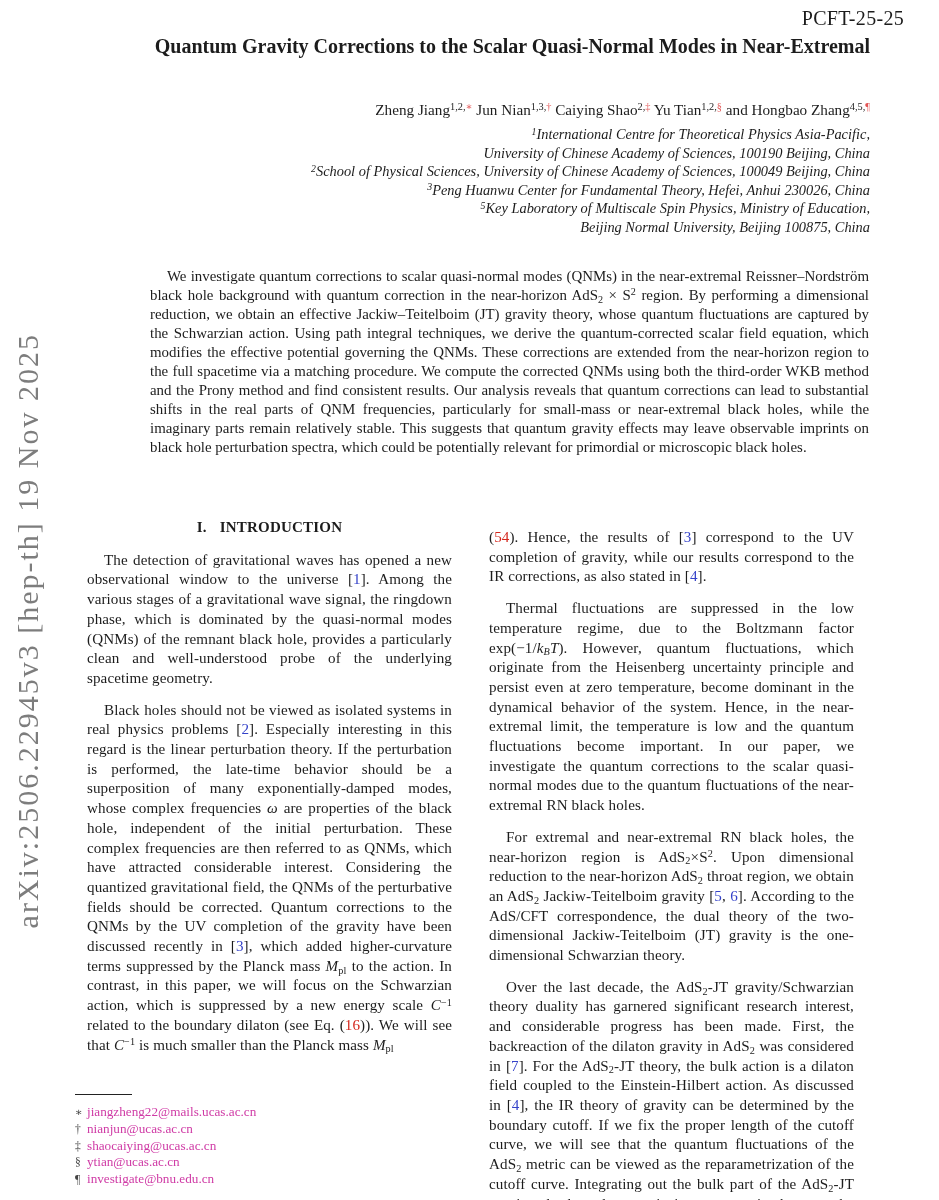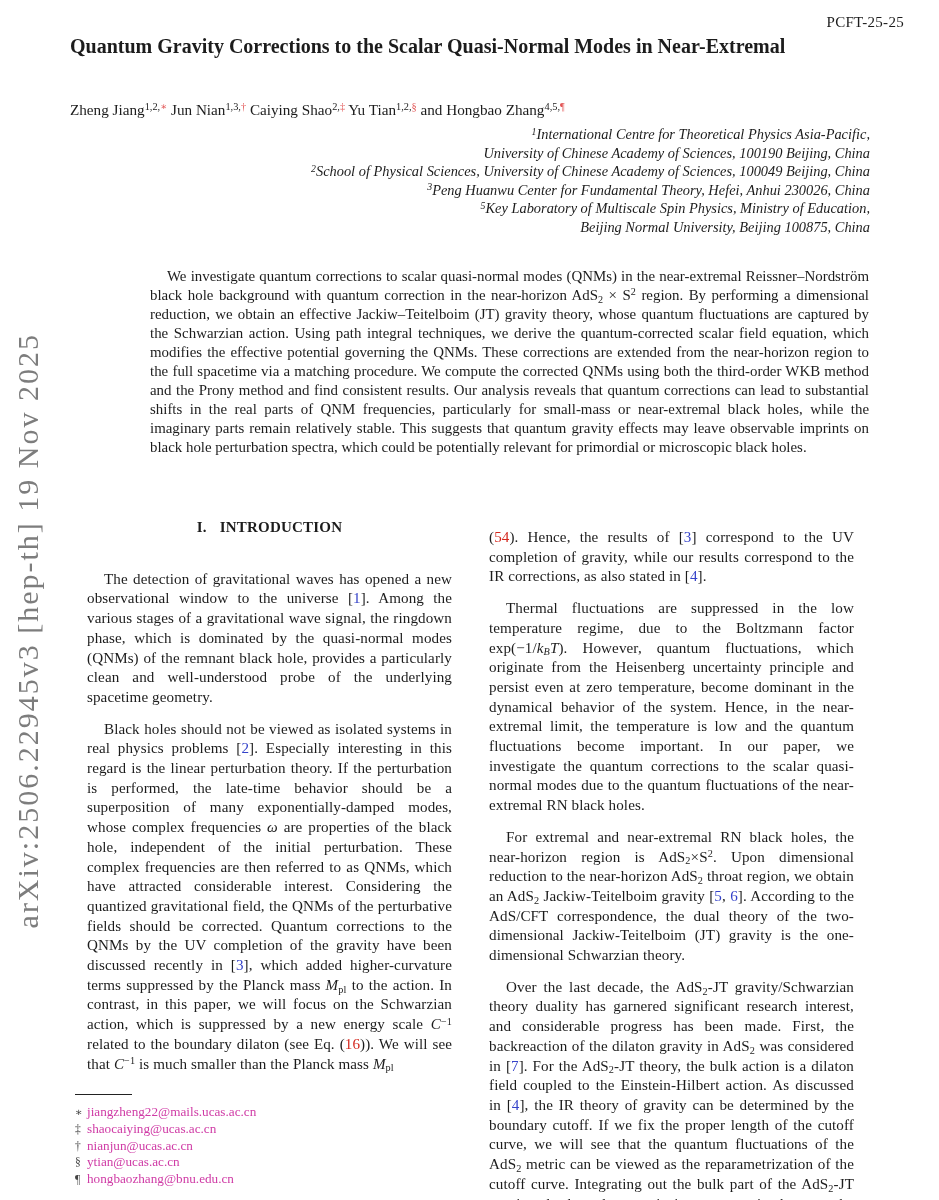--- a/index.html
+++ b/index.html
@@ -1,34 +1,34 @@
 <!DOCTYPE html>
 <html><head>
 <meta charset="utf-8">
 <style>
   html,body{margin:0;padding:0;}
   body{width:939px;height:1200px;background:#ffffff;position:relative;overflow:hidden;
        font-family:"Liberation Serif","DejaVu Serif",serif;color:#1c1c1c;}
-  .preprint-id{position:absolute;top:14px;right:35px;font-size:15px;letter-spacing:.3px;}
+  .preprint-id{position:absolute;top:7px;right:35px;font-size:20px;letter-spacing:.3px;}
   .arxiv-banner{position:absolute;left:4px;top:276px;height:710px;width:48px;
                 display:flex;align-items:center;justify-content:center;}
   .arxiv-banner .vert{writing-mode:vertical-rl;transform:rotate(180deg);font-size:30px;
                 color:#7d7d7d;white-space:nowrap;letter-spacing:2px;}
-  .title{position:absolute;top:33px;left:70px;width:800px;text-align:left;
+  .title{position:absolute;top:33px;left:70px;width:800px;text-align:right;
          font-size:20px;font-weight:bold;line-height:26px;}
-  .authors{position:absolute;top:101px;left:70px;width:800px;text-align:left;font-size:15.2px;}
+  .authors{position:absolute;top:101px;left:70px;width:800px;text-align:right;font-size:15.2px;}
   .affiliations{position:absolute;top:125px;left:70px;width:800px;text-align:right;
          font-style:italic;font-size:14.4px;line-height:18.6px;}
   .abstract{position:absolute;top:267px;left:150px;width:719px;text-align:justify;
          font-size:14.9px;line-height:19px;text-indent:17px;}
   .col{position:absolute;top:516px;width:389px;text-align:justify;
        font-size:15.1px;line-height:19.7px;letter-spacing:.1px;overflow:hidden;}
   .col-left{left:75px;height:574px;}
   .col-right{left:477px;height:684px;}
-  .sec-head{text-align:center;font-weight:bold;font-size:15px;margin:2px 0 32px 0;letter-spacing:.2px;}
+  .sec-head{text-align:center;font-weight:bold;font-size:15px;margin:2px 0 13px 0;letter-spacing:.2px;}
   .sec-head .sec-num{margin-right:13px;}
   p.para{margin:12px;padding:0;}
   p.indent{text-indent:17px;}
   sup,sub{font-size:68%;line-height:0;position:relative;vertical-align:baseline;}
   sup{top:-0.45em;}
   sub{top:0.28em;}
   .i{font-style:italic;}
   .cite{color:#3442c9;}
   .eqref{color:#d4261c;}
   .mark{color:#e25555;}
@@ -75,17 +75,17 @@
 <div class="col col-right">
   <p class="para">(<span class="eqref">54</span>). Hence, the results of [<span class="cite">3</span>] correspond to the UV completion of gravity, while our results correspond to the IR corrections, as also stated in [<span class="cite">4</span>].</p>
   <p class="para indent">Thermal fluctuations are suppressed in the low temperature regime, due to the Boltzmann factor exp(−1/<span class="i">k</span><sub class="i">B</sub><span class="i">T</span>). However, quantum fluctuations, which originate from the Heisenberg uncertainty principle and persist even at zero temperature, become dominant in the dynamical behavior of the system. Hence, in the near-extremal limit, the temperature is low and the quantum fluctuations become important. In our paper, we investigate the quantum corrections to the scalar quasi-normal modes due to the quantum fluctuations of the near-extremal RN black holes.</p>
   <p class="para indent">For extremal and near-extremal RN black holes, the near-horizon region is AdS<sub>2</sub>×S<sup>2</sup>. Upon dimensional reduction to the near-horizon AdS<sub>2</sub> throat region, we obtain an AdS<sub>2</sub> Jackiw-Teitelboim gravity [<span class="cite">5</span>, <span class="cite">6</span>]. According to the AdS/CFT correspondence, the dual theory of the two-dimensional Jackiw-Teitelboim (JT) gravity is the one-dimensional Schwarzian theory.</p>
   <p class="para indent">Over the last decade, the AdS<sub>2</sub>-JT gravity/Schwarzian theory duality has garnered significant research interest, and considerable progress has been made. First, the backreaction of the dilaton gravity in AdS<sub>2</sub> was considered in [<span class="cite">7</span>]. For the AdS<sub>2</sub>-JT theory, the bulk action is a dilaton field coupled to the Einstein-Hilbert action. As discussed in [<span class="cite">4</span>], the IR theory of gravity can be determined by the boundary cutoff. If we fix the proper length of the cutoff curve, we will see that the quantum fluctuations of the AdS<sub>2</sub> metric can be viewed as the reparametrization of the cutoff curve. Integrating out the bulk part of the AdS<sub>2</sub>-JT gravity, the boundary extrinsic curvature is shown to be proportional to the Schwarzian</p>
 </div>
 
 <div class="footnotes">
   <div class="fn-rule"></div>
   <div class="fn"><span class="fnmark">∗</span><a class="fnemail">jiangzheng22@mails.ucas.ac.cn</a></div>
+  <div class="fn"><span class="fnmark">†</span><a class="fnemail">nianjun@ucas.ac.cn</a></div>
   <div class="fn"><span class="fnmark">‡</span><a class="fnemail">shaocaiying@ucas.ac.cn</a></div>
-  <div class="fn"><span class="fnmark">†</span><a class="fnemail">nianjun@ucas.ac.cn</a></div>
   <div class="fn"><span class="fnmark">§</span><a class="fnemail">ytian@ucas.ac.cn</a></div>
-  <div class="fn"><span class="fnmark">¶</span><a class="fnemail">hongbaozhang@bnu.edu.cn</a></div>
+  <div class="fn"><span class="fnmark">¶</span><a class="fnemail">investigate@bnu.edu.cn</a></div>
 </div>
 
 </body></html>

